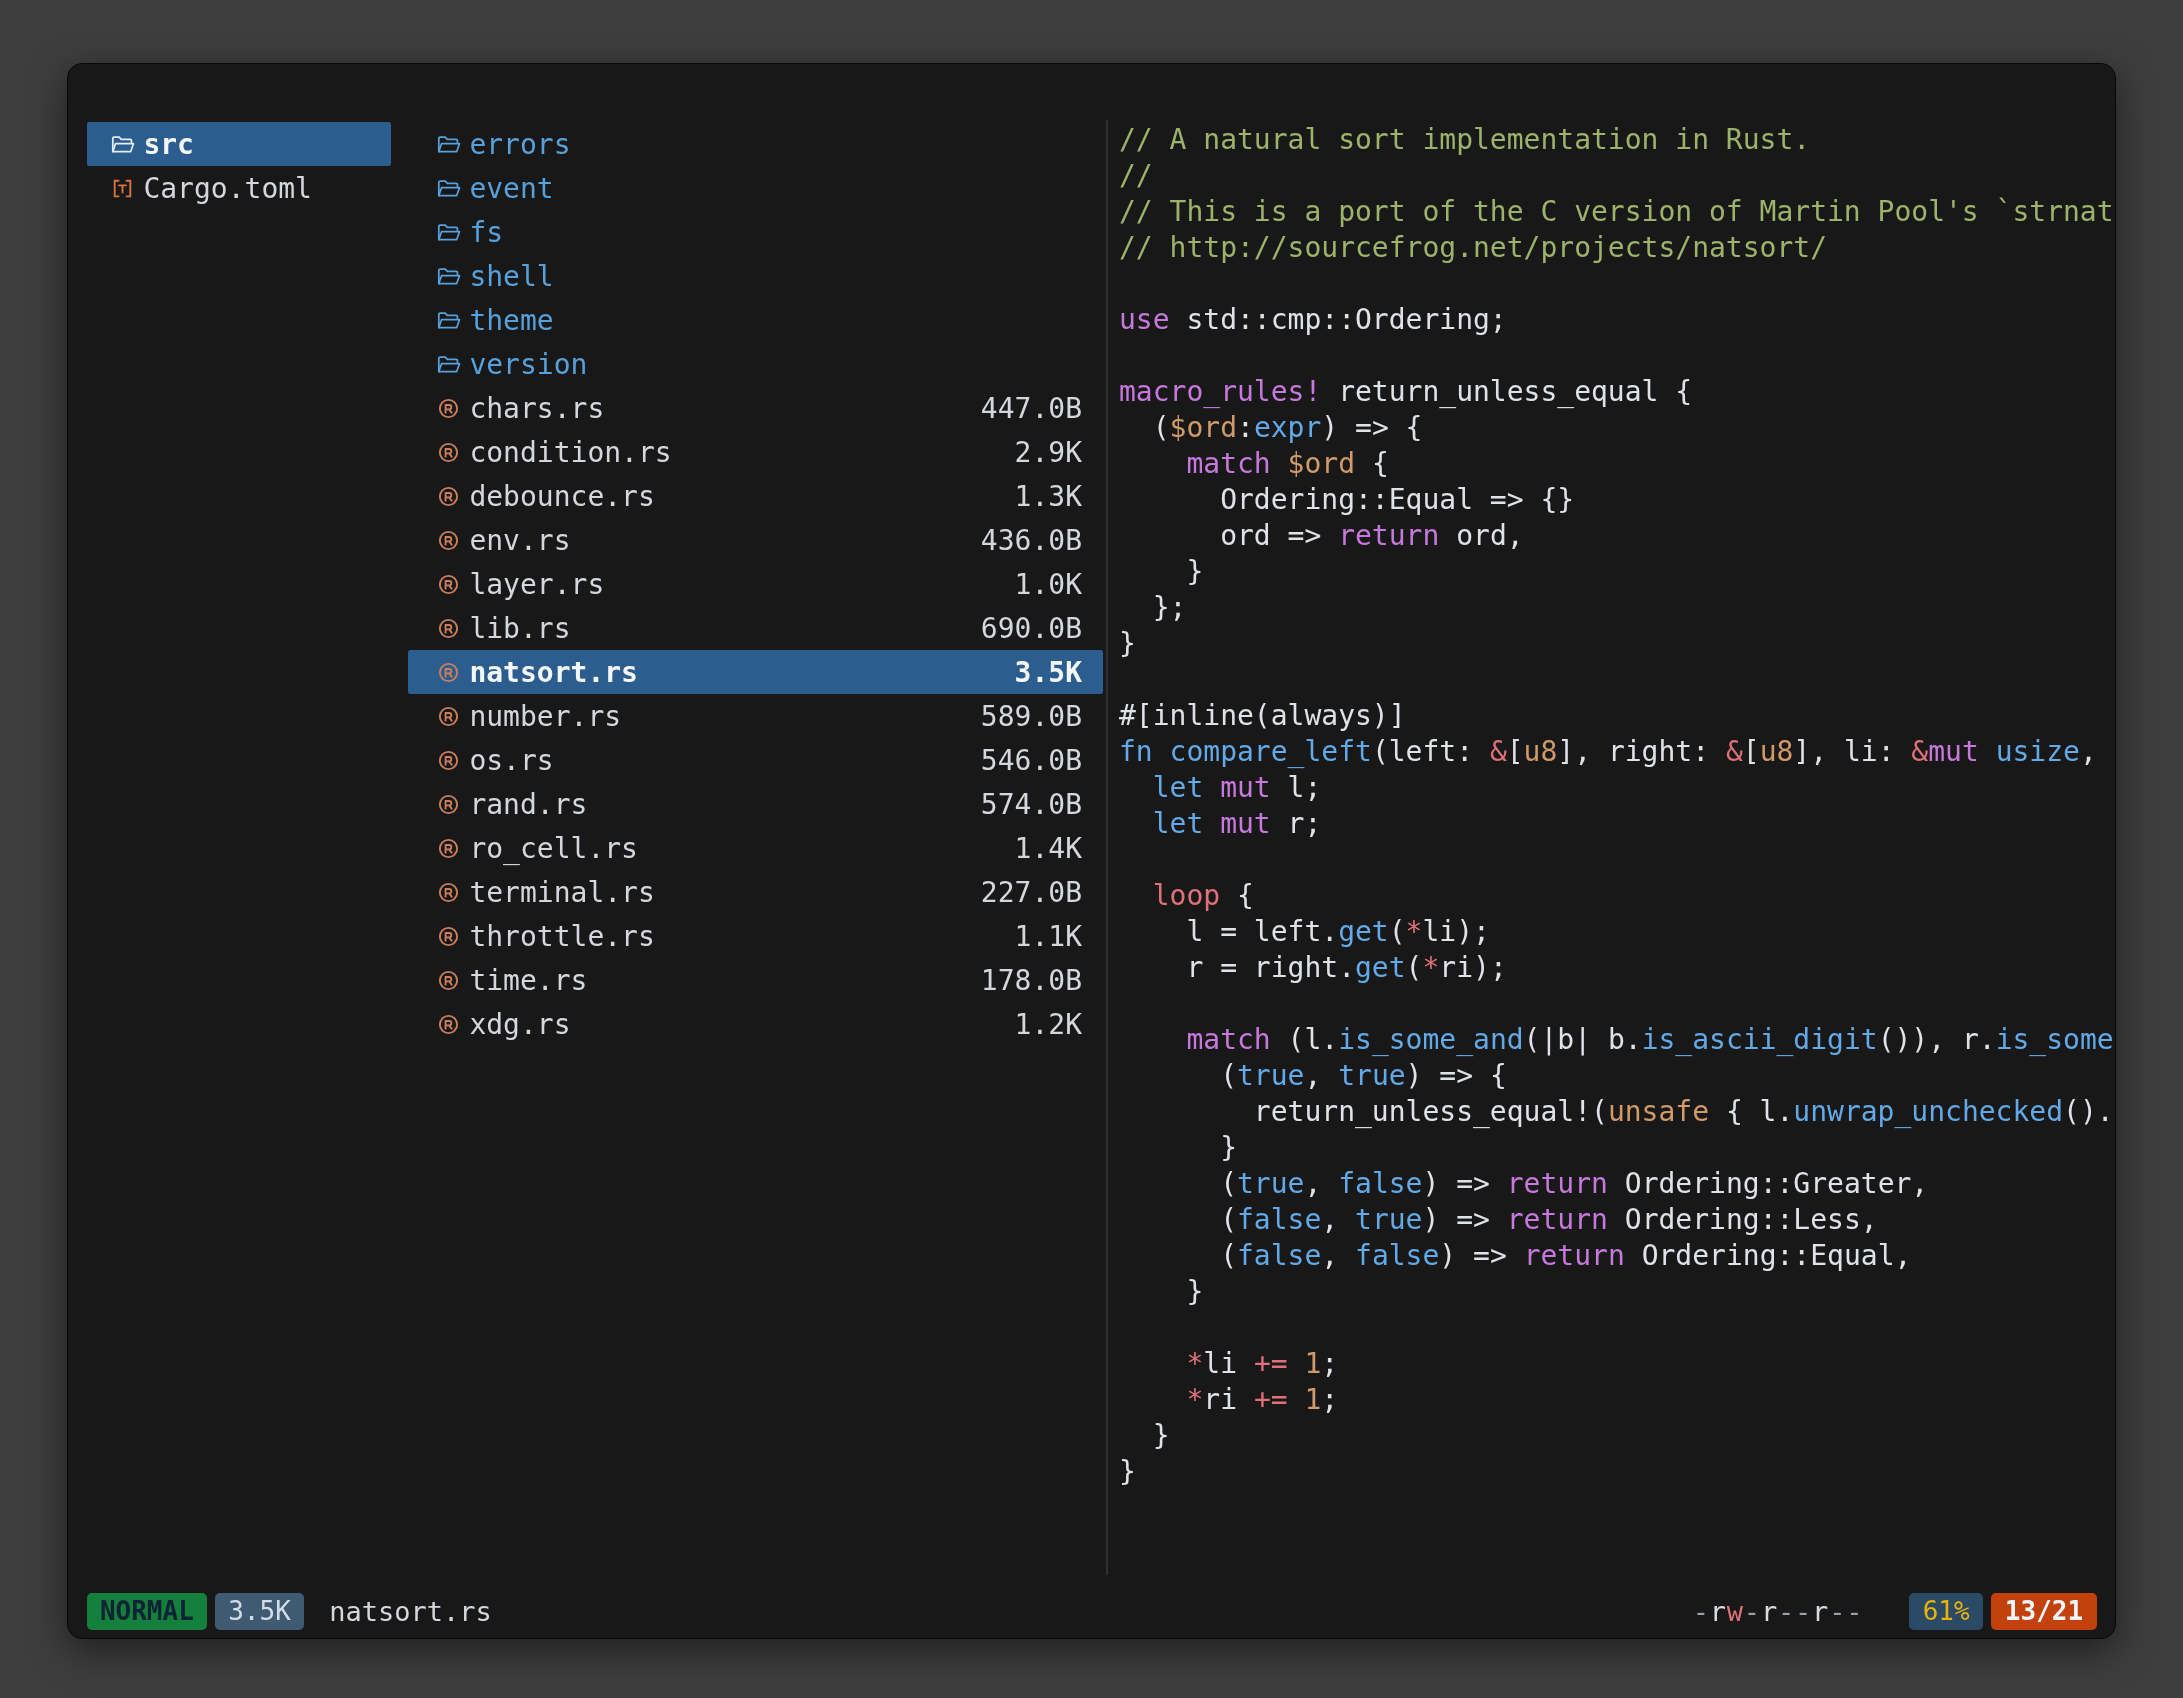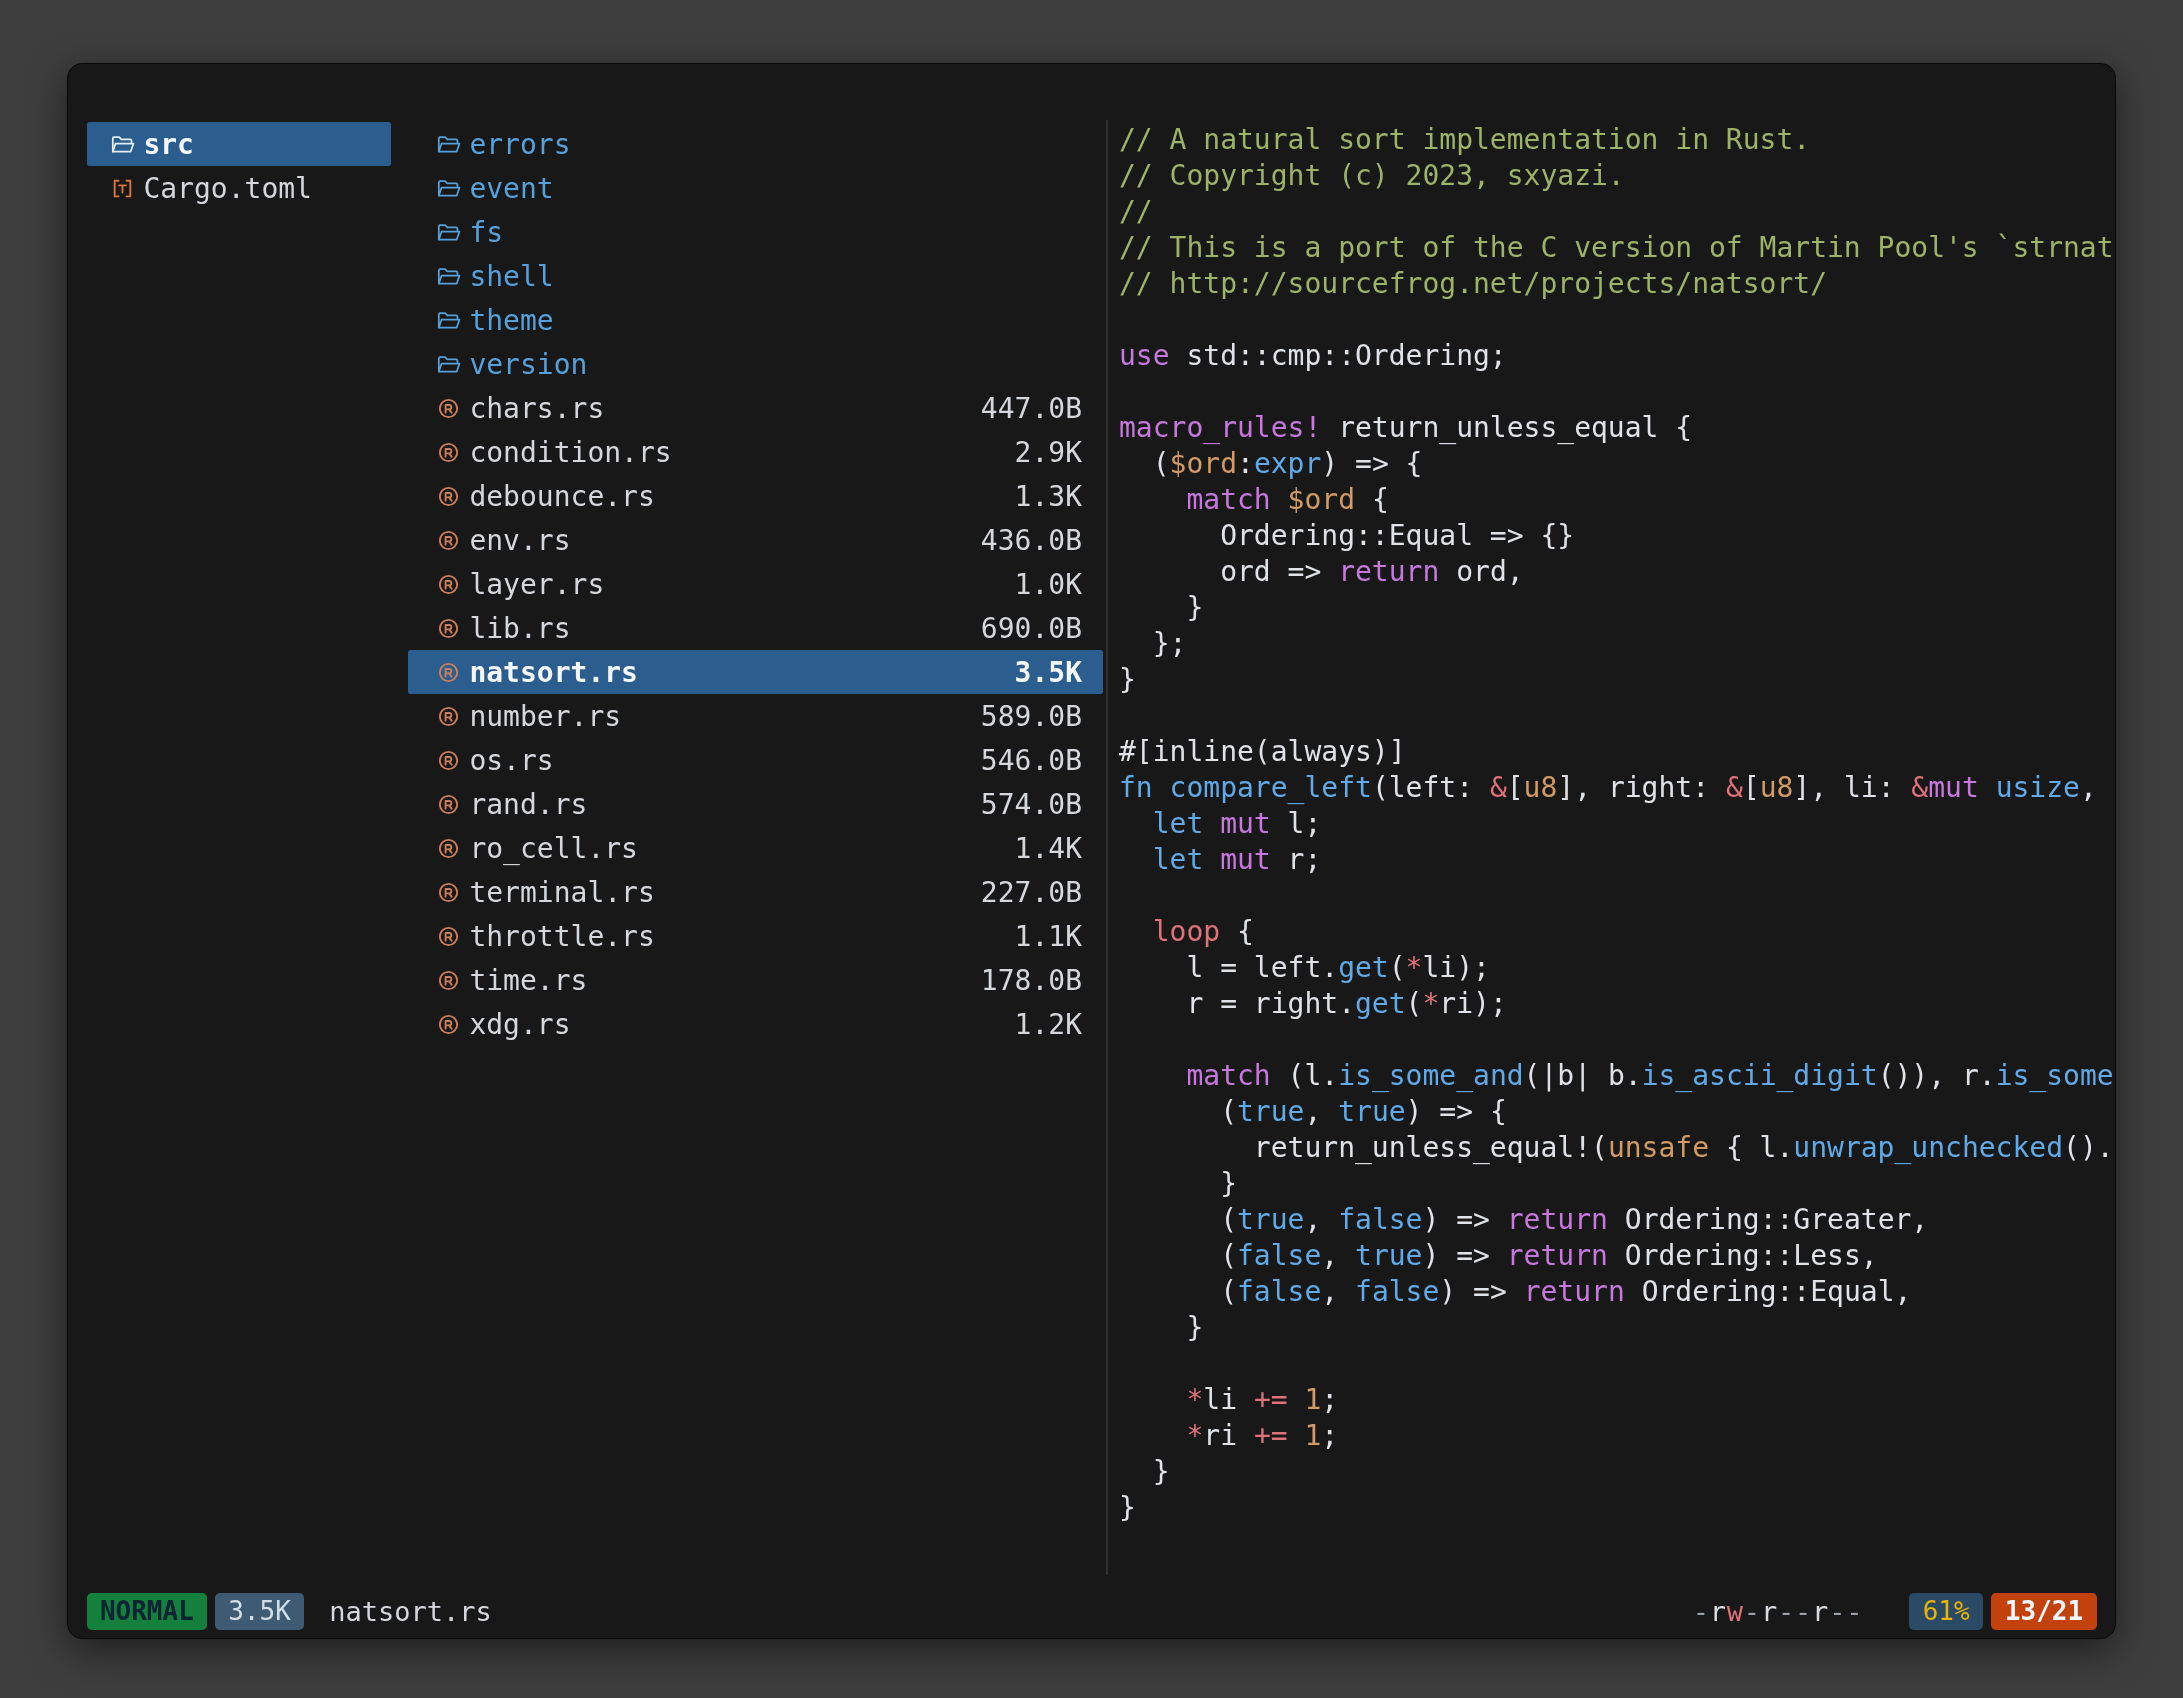--- a/index.html
+++ b/index.html
@@ -189,21 +189,20 @@
             <path d="M9.2 16 V8.6 h3.4 a2.1 2.1 0 0 1 0 4.2 H9.2 m3.4 0 L15 16" fill="none" stroke="currentColor" stroke-width="1.8" stroke-linecap="round" stroke-linejoin="round"></path>
           </svg></span><span class="name">time.rs</span><span class="spacer"></span><span class="size">178.0B</span></div>
       <div class="row rust"><span class="icon icon-rust"><svg viewBox="0 0 24 24">
             <circle cx="12" cy="12" r="8.3" fill="none" stroke="currentColor" stroke-width="1.8"></circle>
             <path d="M9.2 16 V8.6 h3.4 a2.1 2.1 0 0 1 0 4.2 H9.2 m3.4 0 L15 16" fill="none" stroke="currentColor" stroke-width="1.8" stroke-linecap="round" stroke-linejoin="round"></path>
           </svg></span><span class="name">xdg.rs</span><span class="spacer"></span><span class="size">1.2K</span></div>
     </div>
   <div class="divider"></div>
   <div class="pane pane-preview" id="pane-preview">
       <div class="code-line"><span class="tok-c">// A natural sort implementation in Rust.</span></div>
-      <div class="code-line"><span class="tok-c">// Copyright (c) 2023, sxyazi.</span></div>
       <div class="code-line"><span class="tok-c">//</span></div>
       <div class="code-line"><span class="tok-c">// This is a port of the C version of Martin Pool's `strnat</span></div>
       <div class="code-line"><span class="tok-c">// http://sourcefrog.net/projects/natsort/</span></div>
       <div class="code-line"></div>
       <div class="code-line"><span class="tok-k">use</span><span class="tok-t"> std::cmp::Ordering;</span></div>
       <div class="code-line"></div>
       <div class="code-line"><span class="tok-k">macro_rules!</span><span class="tok-t"> return_unless_equal {</span></div>
       <div class="code-line"><span class="tok-t">  (</span><span class="tok-o">$ord</span><span class="tok-t">:</span><span class="tok-b">expr</span><span class="tok-t">) =&gt; {</span></div>
       <div class="code-line"><span class="tok-t">    </span><span class="tok-k">match</span><span class="tok-t"> </span><span class="tok-o">$ord</span><span class="tok-t"> {</span></div>
       <div class="code-line"><span class="tok-t">      Ordering::Equal =&gt; {}</span></div>

